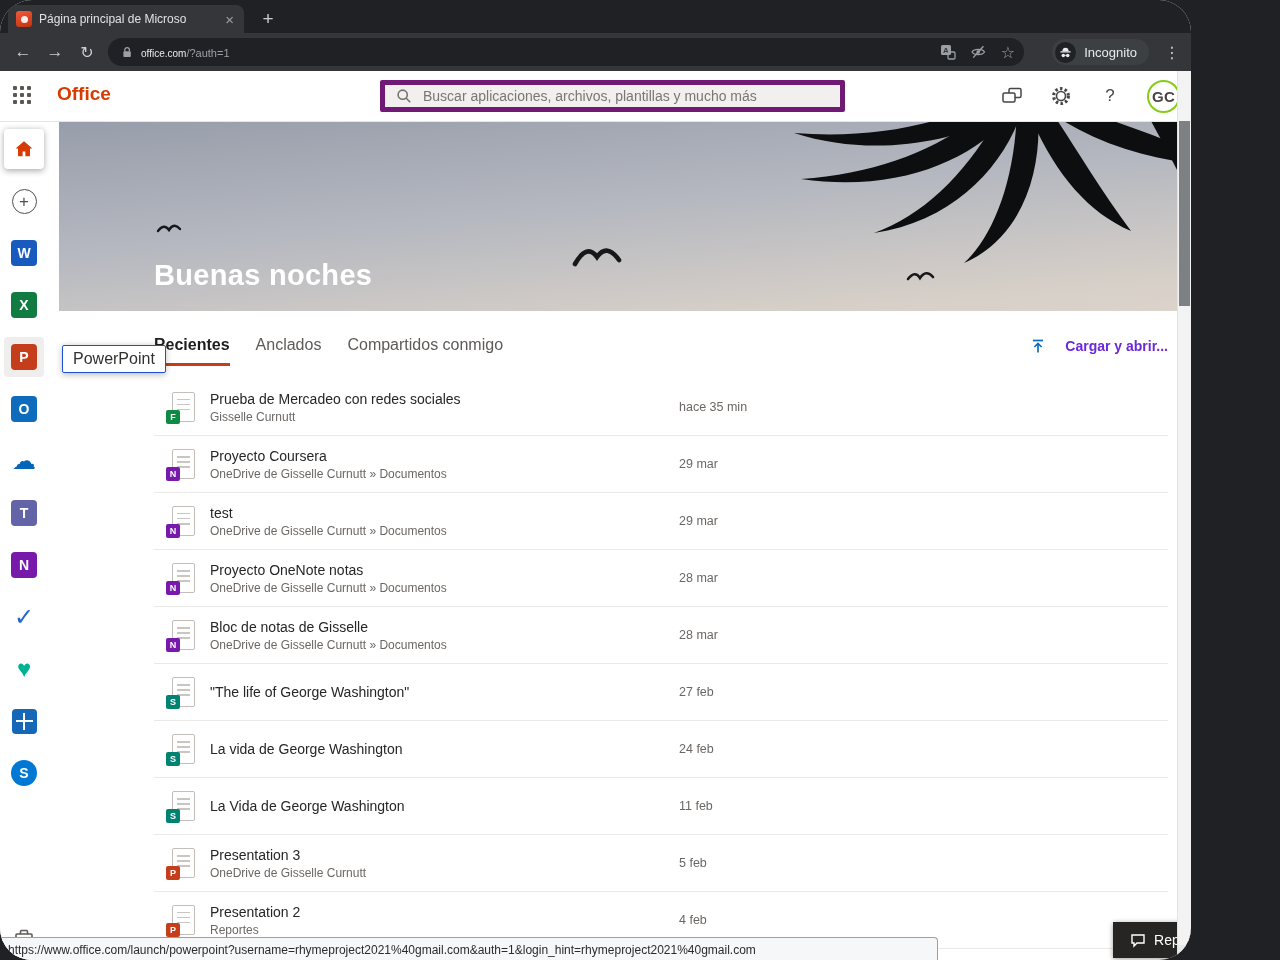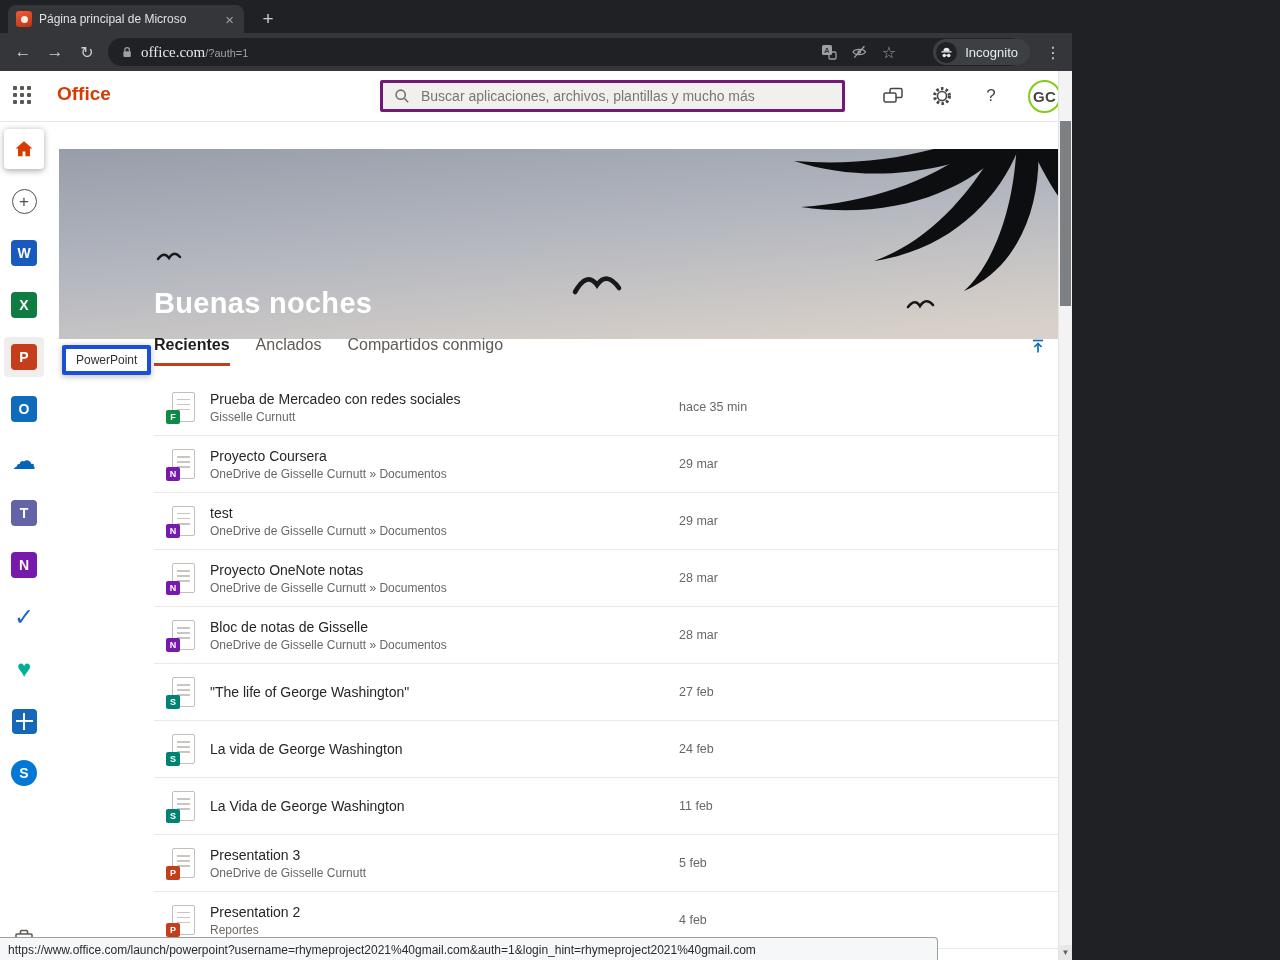--- a/index.html
+++ b/index.html
@@ -1,53 +1,53 @@
 <!DOCTYPE html>
 <html><head>
 <meta charset="utf-8">
 <style>
   html,body{margin:0;padding:0;background:#202124;}
-  .screen{position:relative;width:1072px;height:960px;overflow:hidden;background:#fff;
-    font-family:"Liberation Sans","DejaVu Sans",sans-serif;-webkit-font-smoothing:antialiased;}
+  .screen{position:relative;width:1191px;height:960px;overflow:hidden;background:#fff;
+    font-family:"Liberation Sans","DejaVu Sans",sans-serif;border-radius:32px;-webkit-font-smoothing:antialiased;}
 
   
   .tabstrip{position:absolute;top:0;left:0;right:0;height:33px;background:#202124;}
   .tab{position:absolute;left:8px;top:5px;width:236px;height:28px;background:#35363a;
     border-radius:8px 8px 0 0;display:flex;align-items:center;gap:7px;padding:0 8px;box-sizing:border-box;}
   .favicon{width:16px;height:16px;border-radius:3px;flex:none;position:relative;
     background:linear-gradient(160deg,#f25a3c,#c0330e);}
   .favicon::after{content:"";position:absolute;left:4.5px;top:4.5px;width:7px;height:7px;border-radius:50%;
     background:rgba(255,255,255,.9);}
   .tab-title{color:#dfe1e5;font-size:12px;white-space:nowrap;overflow:hidden;flex:1;}
   .tab-close{color:#9aa0a6;font-size:15px;line-height:1;padding:0 2px;}
   .new-tab{position:absolute;left:254px;top:5px;width:28px;height:28px;color:#c8cbd0;font-size:19px;
     display:flex;align-items:center;justify-content:center;}
 
   .toolbar{position:absolute;top:33px;left:0;right:0;height:38px;background:#35363a;}
   .nav-btn{position:absolute;top:4px;width:30px;height:30px;color:#c9ccd1;font-size:17px;
     display:flex;align-items:center;justify-content:center;border-radius:50%;}
   .url-bar{position:absolute;left:108px;top:5px;width:916px;height:28px;border-radius:14px;background:#202124;
     display:flex;align-items:center;gap:8px;padding:0 13px;box-sizing:border-box;}
-  .url-text{font-size:15px;color:#e8eaed;font-family:Liberation Serif, serif;}
+  .url-text{font-size:10px;color:#e8eaed;}
   .url-path{font-size:11px;color:#9aa0a6;}
   .tb-icon{position:absolute;top:8px;width:22px;height:22px;display:flex;align-items:center;justify-content:center;}
   .star-glyph{color:#9aa0a6;font-size:16px;}
   .incog{position:absolute;right:42px;top:6px;height:26px;border-radius:13px;background:#3c4043;
     display:flex;align-items:center;gap:8px;padding:0 12px 0 3px;}
   .spy-circle{width:21px;height:21px;border-radius:50%;background:#202124;display:flex;align-items:center;justify-content:center;}
   .incog-text{color:#e8eaed;font-size:13px;}
   .menu-dots{position:absolute;right:8px;top:8px;width:22px;height:22px;color:#c9ccd1;font-size:16px;
     display:flex;align-items:center;justify-content:center;}
 
   
   .o-header{position:absolute;top:71px;left:0;right:0;height:50px;background:#fff;border-bottom:1px solid #e8e6e4;z-index:6;}
   .waffle{position:absolute;left:13px;top:15px;display:grid;grid-template-columns:repeat(3,4px);grid-auto-rows:4px;gap:3px;}
   .waffle span{background:#5b5753;border-radius:1px;}
   .brand{position:absolute;left:57px;top:12px;color:#d83b01;font-size:19px;font-weight:700;}
-  .search-box{position:absolute;left:380px;top:9px;width:465px;height:32px;background:#f1f0ef;border:3px solid #701a75;
+  .search-box{position:absolute;left:380px;top:9px;width:465px;height:32px;background:#f1f0ef;border:5px solid #701a75;
     border-radius:2px;display:flex;align-items:center;gap:9px;padding:0 11px;box-sizing:border-box;}
   .search-input{border:none;background:transparent;outline:none;flex:1;font:14px "Liberation Sans","DejaVu Sans",sans-serif;color:#3b3a39;}
   .search-input::placeholder{color:#7a7672;opacity:1;}
   .hdr-icons{position:absolute;right:0;top:0;height:50px;display:flex;align-items:center;gap:25px;padding-right:11px;}
   .hicon{width:24px;height:24px;display:flex;align-items:center;justify-content:center;}
   .help-glyph{font-size:17px;color:#484644;}
   .avatar{width:29px;height:29px;border-radius:50%;background:#fff;border:2px solid #84cc16;color:#474340;
     font-size:15px;font-weight:700;display:flex;align-items:center;justify-content:center;letter-spacing:.3px;}
 
   
@@ -62,26 +62,26 @@
   .plus-circle{width:23px;height:23px;border-radius:50%;border:1.7px solid #524f4c;color:#524f4c;
     font-size:17px;display:flex;align-items:center;justify-content:center;line-height:1;}
   .glyph{font-size:24px;font-weight:700;line-height:1;}
   .circle{width:26px;height:26px;border-radius:50%;color:#fff;font-size:14px;font-weight:700;
     display:flex;align-items:center;justify-content:center;}
   .grid-tile{width:25px;height:25px;border-radius:4px;position:relative;}
   .grid-tile::before{content:"";position:absolute;left:4px;right:4px;top:11.5px;height:2px;background:#fff;}
   .grid-tile::after{content:"";position:absolute;top:4px;bottom:4px;left:11.5px;width:2px;background:#fff;}
   .toolbox{position:absolute;bottom:8px;left:12px;}
 
-  .tooltip{position:absolute;left:62px;top:345px;background:#fff;border:4px solid #1d4ed8;border-radius:2px;
-    box-shadow:0 1.6px 6px rgba(0,0,0,.25);padding:4px 10px;font-size:12px;color:#33312f;z-index:30;}
+  .tooltip{position:absolute;left:62px;top:345px;background:#fff;border:1px solid #1d4ed8;border-radius:2px;
+    box-shadow:0 1.6px 6px rgba(0,0,0,.25);padding:4px 10px;font-size:16px;color:#33312f;z-index:30;}
 
   
   .hero{position:absolute;left:59px;top:121px;width:1206px;height:190px;overflow:hidden;
-    background:linear-gradient(175deg,#979daa 0%,#b5b8c0 45%,#d6cfc8 85%,#ddd4cb 100%);margin-top:28px;}
+    background:linear-gradient(175deg,#979daa 0%,#b5b8c0 45%,#d6cfc8 85%,#ddd4cb 100%);}
   .hero svg{position:absolute;inset:0;}
   .greeting{position:absolute;left:95px;top:138px;color:#fff;font-size:29px;font-weight:600;letter-spacing:.3px;}
 
   
   .pivot-row{position:absolute;left:154px;top:336px;width:1014px;display:flex;align-items:flex-start;z-index:2;}
   .tabs{display:flex;gap:26px;}
   .tab-item{font-size:16px;color:#5d5a58;padding-bottom:9px;}
   .tab-item.active{color:#1f1e1d;font-weight:700;border-bottom:3px solid #c43e1c;}
   .upload{margin-left:auto;display:flex;align-items:center;gap:20px;color:#6d28d9;font-size:14px;font-weight:600;padding-top:2px;}
 

